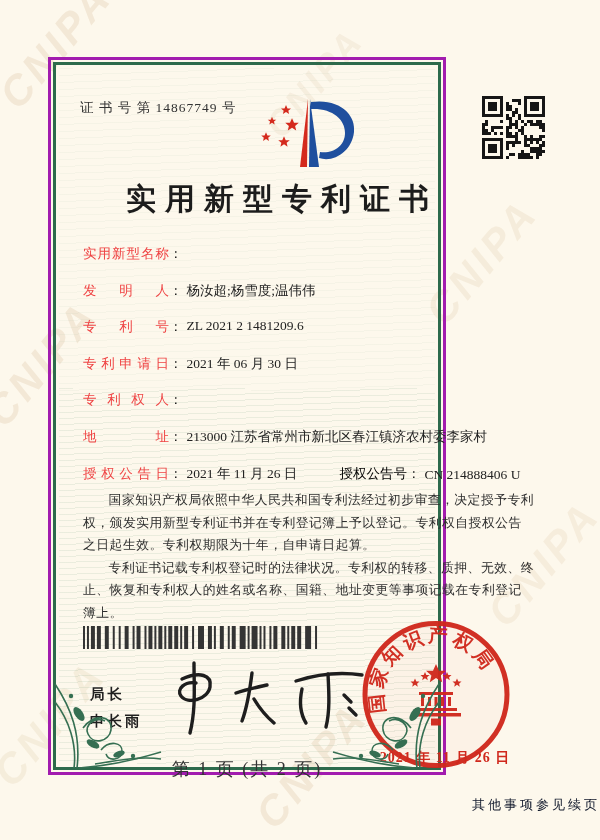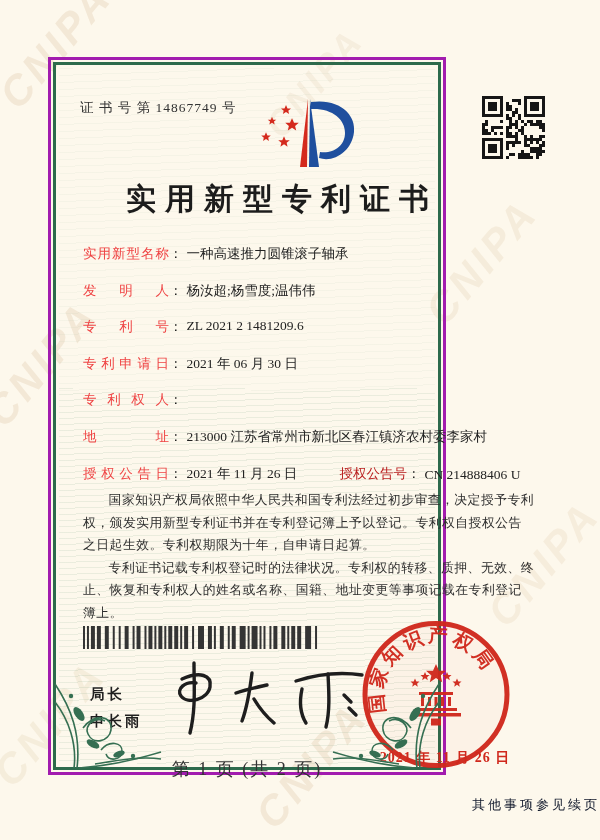--- a/index.html
+++ b/index.html
@@ -28,21 +28,21 @@
   .title{position:absolute;left:0;right:0;top:114px;margin:0;text-align:right;
          font-size:30px;font-weight:bold;letter-spacing:9px;color:#1c1c1c;}
   
   .fields{position:absolute;left:27px;top:180px;width:452px;font-size:13.5px;}
   .frow{height:36.6px;display:flex;align-items:flex-start;white-space:nowrap;}
   .fgroup{display:flex;align-items:flex-end;}
   .flabel{display:inline-block;width:86px;text-align:justify;text-align-last:justify;color:#ef4444;}
   .fcolon{margin-right:4px;color:#222;}
   .fvalue{color:#222;}
   .frow-last .fgroup2{margin-left:42px;}
-  .flabel2{display:inline-block;color:#b91c1c;}
+  .flabel2{display:inline-block;color:#000000;}
   
   .paras{position:absolute;left:27px;top:424px;width:452px;font-size:12.8px;line-height:1.76;color:#2e2e2e;}
   .paras p{margin:0;text-indent:2em;letter-spacing:0.5px;}
   
   .barcode{position:absolute;left:27px;top:561px;width:238px;height:23px;}
   .officer{position:absolute;left:34px;top:616px;font-family:"Liberation Sans",sans-serif;
            font-size:14.5px;font-weight:600;color:#1f1f1f;line-height:27px;letter-spacing:3px;}
   .signature{position:absolute;left:92px;top:588px;width:230px;height:92px;}
   .seal{position:absolute;left:302px;top:552px;width:156px;height:156px;opacity:0.96;}
   .seal-date{position:absolute;left:306px;top:684px;width:166px;text-align:center;
@@ -225,21 +225,20 @@
           <rect x="16" y="20" width="1" height="1" fill="#161616"></rect>
           <rect x="18" y="20" width="1" height="1" fill="#161616"></rect>
         </svg>
 
       <h1 class="title">实用新型专利证书</h1>
 
       <div class="fields">
         <div class="frow">
           <span class="flabel">实用新型名称</span>
             <span class="fcolon">：</span>
-          <span class="fvalue">一种高速推力圆锥滚子轴承</span>
         </div>
         <div class="frow">
           <span class="flabel">发明人</span>
             <span class="fcolon">：</span>
           <span class="fvalue">杨汝超;杨雪度;温伟伟</span>
         </div>
         <div class="frow">
           <span class="flabel">专利号</span>
             <span class="fcolon">：</span>
           <span class="fvalue">ZL 2021 2 1481209.6</span>

